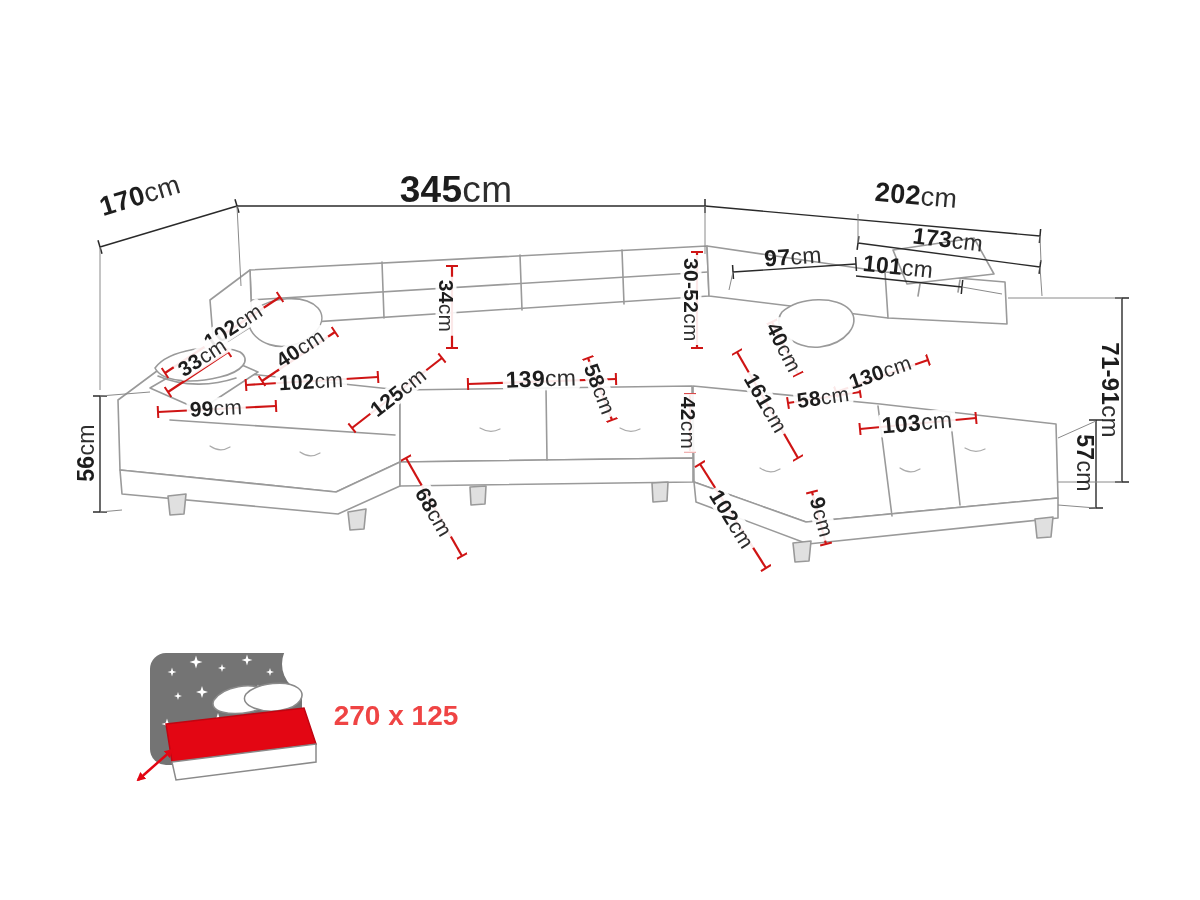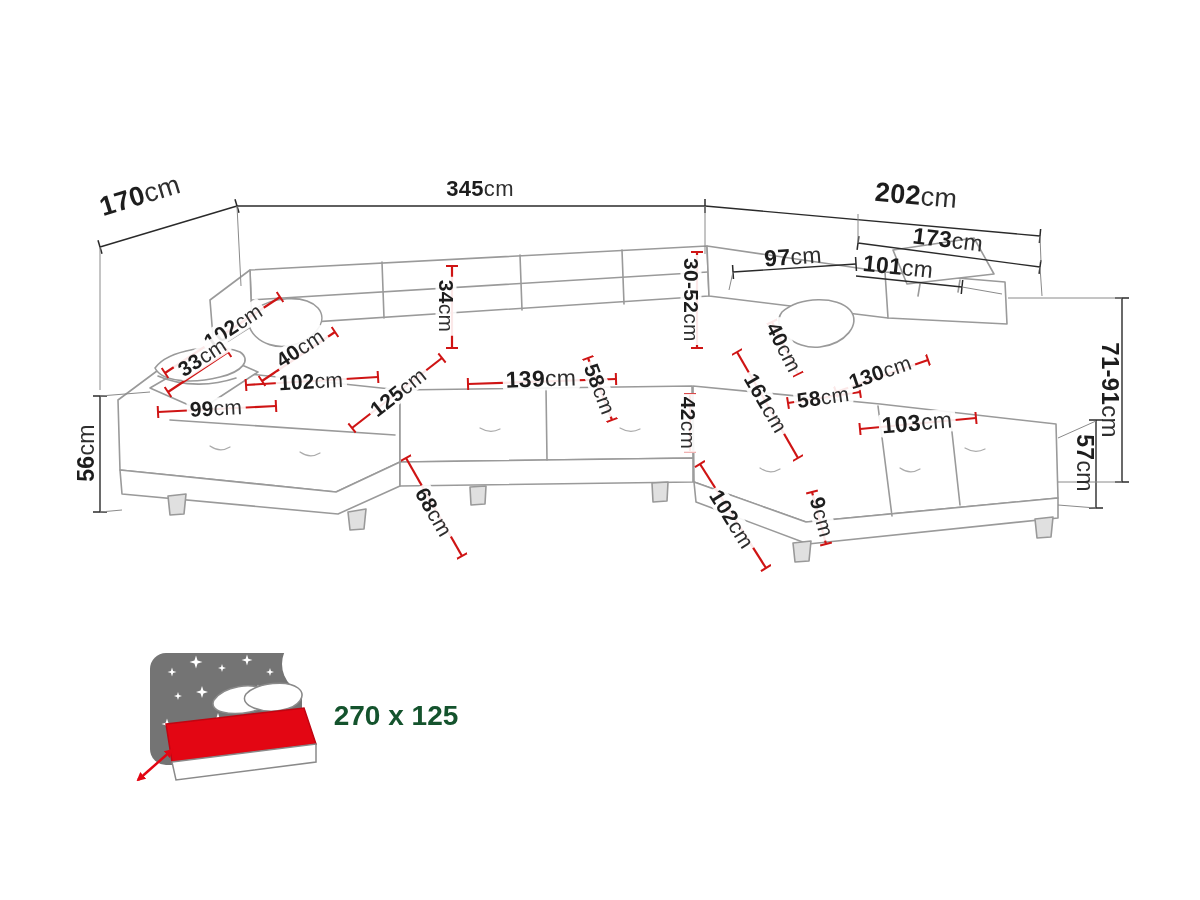--- a/index.html
+++ b/index.html
@@ -4,21 +4,21 @@
 <style>
   html,body{margin:0;padding:0;background:#ffffff;}
   body{width:1200px;height:900px;position:relative;overflow:hidden;
        font-family:"Liberation Sans",sans-serif;}
   .stage{position:absolute;left:0;top:0;width:1200px;height:900px;}
   .stage svg{position:absolute;left:0;top:0;}
   .dim{position:absolute;white-space:nowrap;font-weight:700;color:#1d1d1d;
        letter-spacing:.3px;line-height:1;transform-origin:center;}
   .dim .u{font-weight:400;color:#2e2e2e;}
   .halo{background:rgba(255,255,255,.9);padding:0 3px;border-radius:3px;}
-  .bedsize{position:absolute;white-space:nowrap;font-weight:700;color:#14532d;
+  .bedsize{position:absolute;white-space:nowrap;font-weight:700;color:#ef4444;
        line-height:1;transform-origin:center;}
 </style>
 </head>
 <body>
 
 <div class="stage">
 
 <svg width="1200" height="900" viewBox="0 0 1200 900">
   <defs>
     <marker id="tickB" markerWidth="14" markerHeight="14" refX="7" refY="7" orient="auto" markerUnits="userSpaceOnUse">
@@ -144,21 +144,21 @@
       <path d="M214,700 C224,686 252,682 264,690 C274,697 268,708 250,712 C230,716 208,712 214,700 Z"></path>
       <path d="M246,694 C258,682 288,680 298,688 C307,695 300,707 282,710 C263,714 238,706 246,694 Z"></path>
     </g>
     <path d="M166,724 L304,708 L316,744 L172,762 Z" fill="#e30613" stroke="#c00511" stroke-width="1.5"></path>
     <path d="M172,762 L316,744 L316,762 L176,780 Z" fill="#ffffff" stroke="#8a8a8a" stroke-width="1.5"></path>
     <line x1="138" y1="780" x2="172" y2="750" stroke="#e30613" stroke-width="2.5" marker-start="url(#arrR)" marker-end="url(#arrR)"></line>
   </g>
 </svg>
 
 <div class="dim" style="left:140px;top:196px;font-size:27px;transform:translate(-50%,-50%) rotate(-17deg)"><span class="n">170</span><span class="u">cm</span></div>
-<div class="dim" style="left:480px;top:189px;font-size:22px;transform:translate(-50%,-50%)"><span class="n">345</span><span class="u">cm</span></div>
+<div class="dim" style="left:456px;top:189px;font-size:37px;transform:translate(-50%,-50%)"><span class="n">345</span><span class="u">cm</span></div>
 <div class="dim" style="left:916px;top:196px;font-size:27px;transform:translate(-50%,-50%) rotate(5deg)"><span class="n">202</span><span class="u">cm</span></div>
 <div class="dim" style="left:948px;top:240px;font-size:23px;transform:translate(-50%,-50%) rotate(7deg)"><span class="n">173</span><span class="u">cm</span></div>
 <div class="dim" style="left:793px;top:257px;font-size:23px;transform:translate(-50%,-50%) rotate(-4deg)"><span class="n">97</span><span class="u">cm</span></div>
 <div class="dim" style="left:898px;top:267px;font-size:23px;transform:translate(-50%,-50%) rotate(6deg)"><span class="n">101</span><span class="u">cm</span></div>
 <div class="dim halo" style="left:233px;top:326px;font-size:21px;transform:translate(-50%,-50%) rotate(-33deg)"><span class="n">102</span><span class="u">cm</span></div>
 <div class="dim halo" style="left:202px;top:357px;font-size:21px;transform:translate(-50%,-50%) rotate(-33deg)"><span class="n">33</span><span class="u">cm</span></div>
 <div class="dim halo" style="left:300px;top:348px;font-size:21px;transform:translate(-50%,-50%) rotate(-33deg)"><span class="n">40</span><span class="u">cm</span></div>
 <div class="dim halo" style="left:446px;top:306px;font-size:21px;transform:translate(-50%,-50%) rotate(90deg)"><span class="n">34</span><span class="u">cm</span></div>
 <div class="dim halo" style="left:691px;top:300px;font-size:21px;transform:translate(-50%,-50%) rotate(90deg)"><span class="n">30-52</span><span class="u">cm</span></div>
 <div class="dim halo" style="left:311px;top:381px;font-size:21px;transform:translate(-50%,-50%) rotate(-3deg)"><span class="n">102</span><span class="u">cm</span></div>

